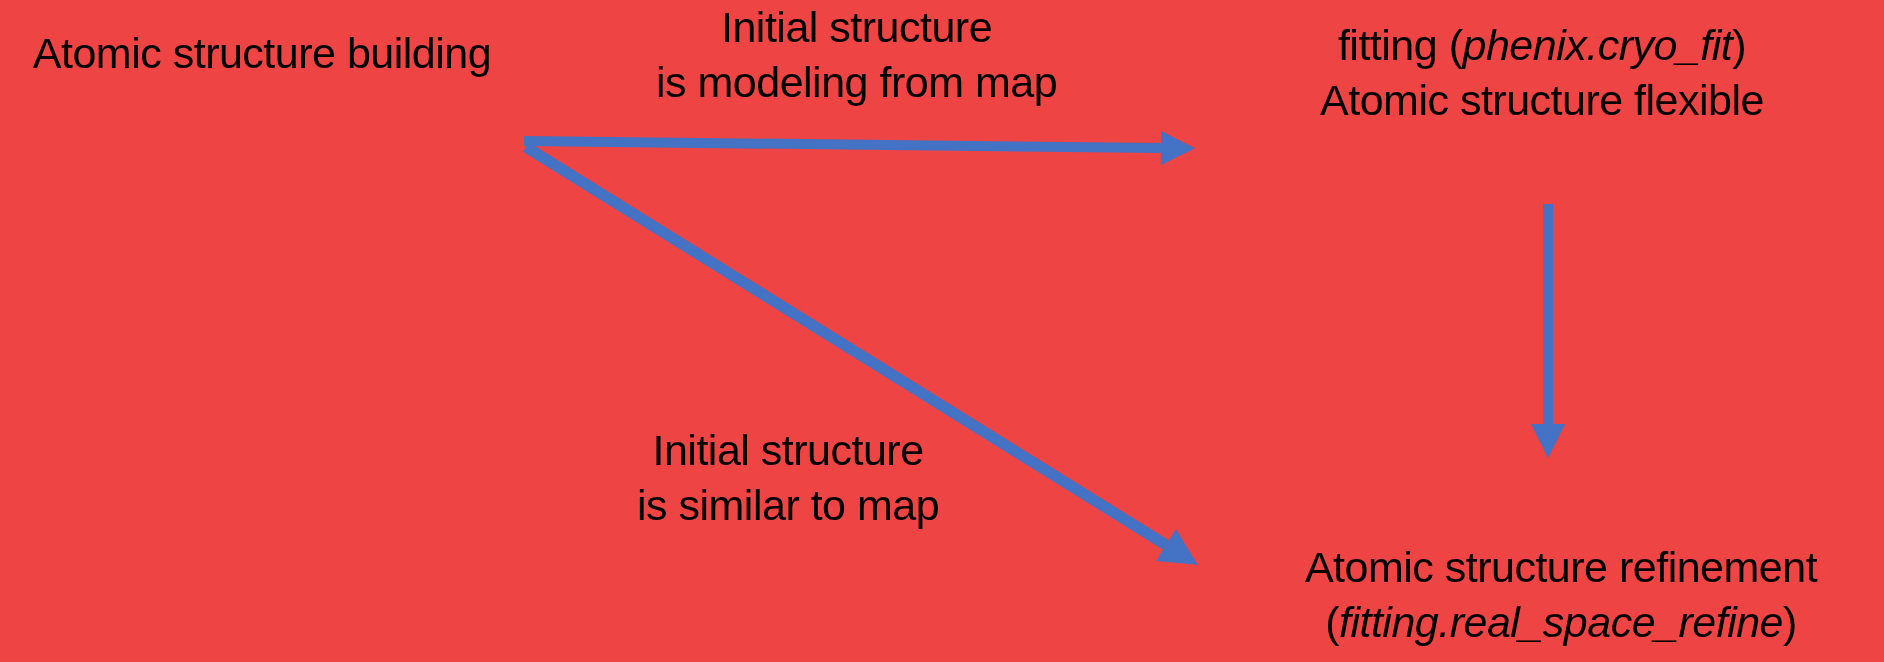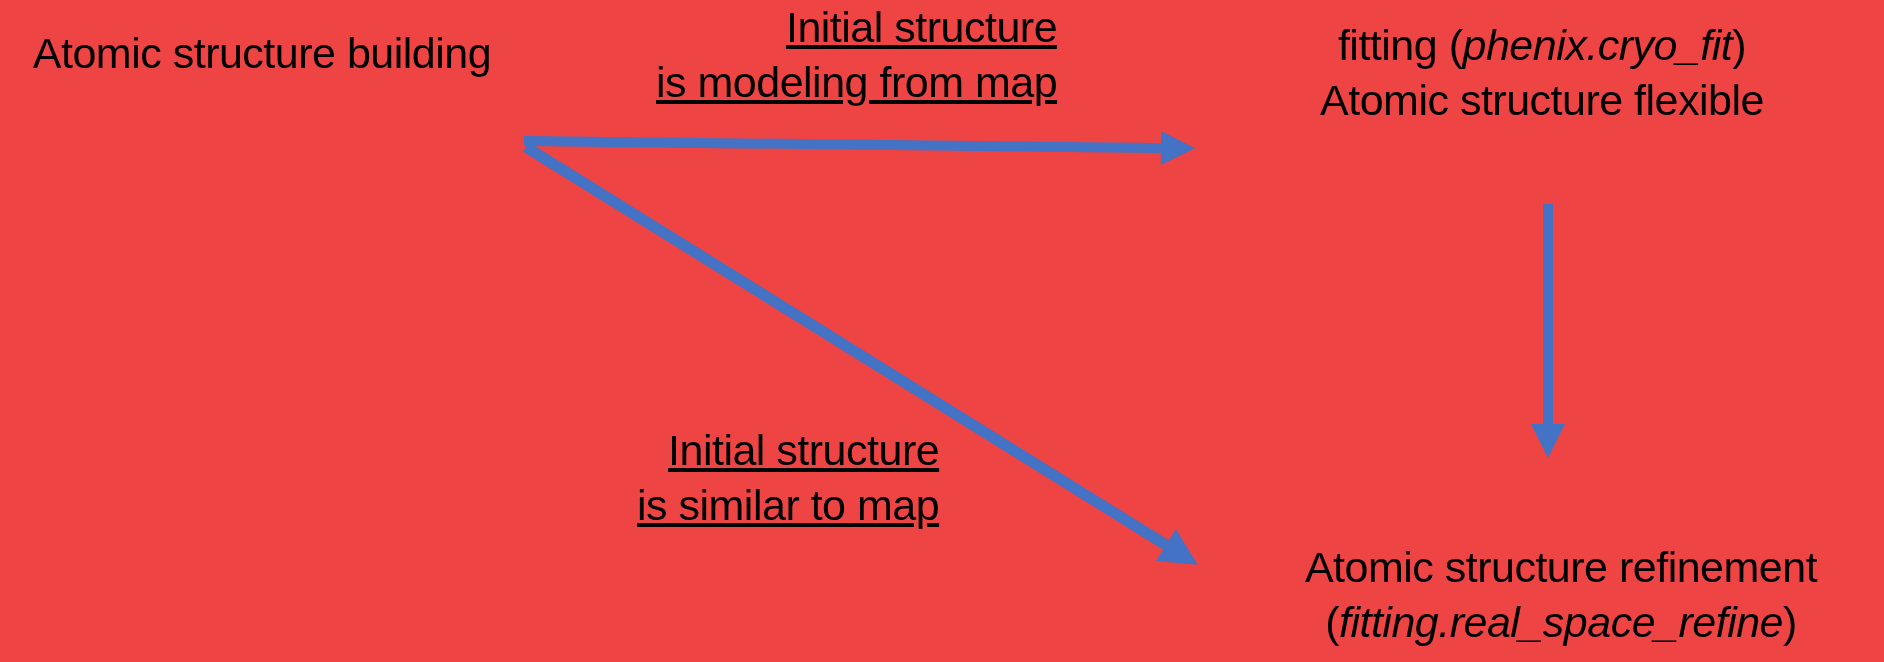--- a/index.html
+++ b/index.html
@@ -24,21 +24,21 @@
     height: 662px;
   }
   .node, .label {
     position: absolute;
     font-size: 43px;
     line-height: 55px;
     letter-spacing: -0.5px;
     white-space: nowrap;
   }
   .node { text-align: center; }
-  .label { text-align: right; text-decoration: underline; }
+  .label { text-align: center; }
   .italic { font-style: italic; }
 
   .node-building   { left: 2px;    top: 26px;  width: 520px; }
   .label-different { left: 656px;  top: 0px;                 }
   .node-fitting    { left: 1235px; top: 18px;  width: 614px; }
   .label-similar   { left: 637px;  top: 423px;               }
   .node-refinement { left: 1238px; top: 540px; width: 646px; text-align: center; }
 </style>
 </head>
 <body>

